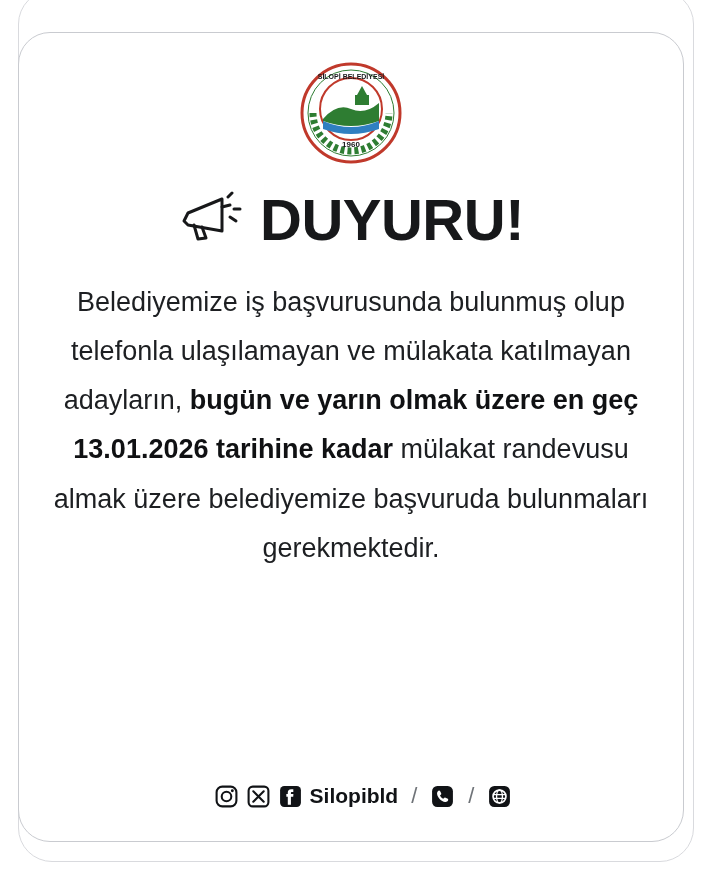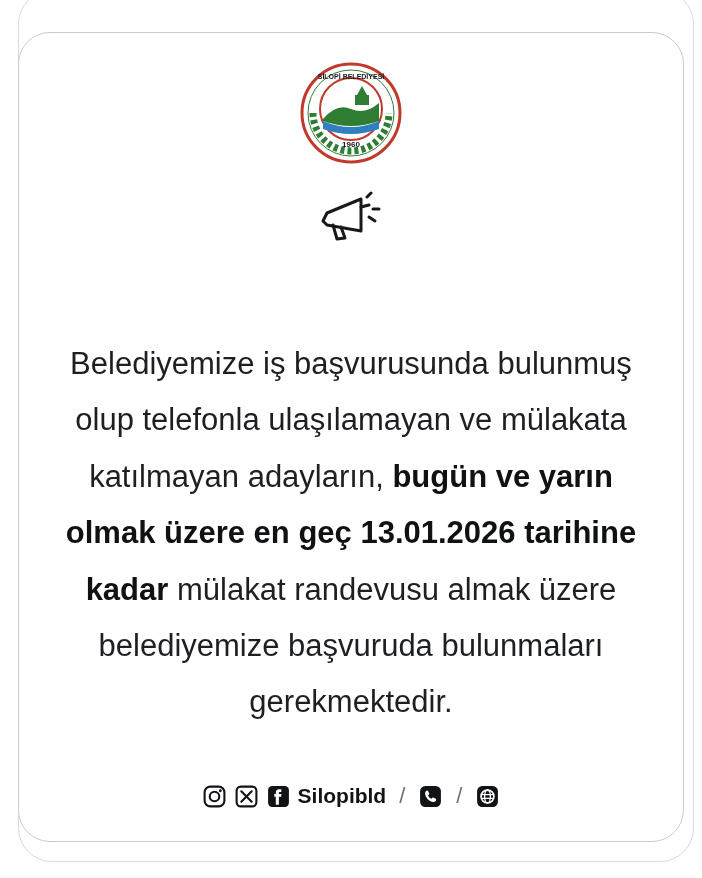--- a/index.html
+++ b/index.html
@@ -73,40 +73,40 @@
   .title-text {
     font-size: 58px;
     font-weight: 700;
     letter-spacing: -0.5px;
     color: #17181a;
     line-height: 1;
   }
 
   
   .body-text {
-    margin-top: 87px;
+    margin-top: 29px;
     width: 620px;
     text-align: center;
-    font-size: 31px;
+    font-size: 27px;
     line-height: 1.82;
     color: #1d1f22;
     font-weight: 400;
     padding: 0 10px;
     box-sizing: border-box;
   }
   .body-text b {
     font-weight: 700;
     color: #101113;
   }
 
   
   .footer {
     position: absolute;
     bottom: 32px;
-    left: 0;
+    left: 12px;
     width: 100%;
     display: flex;
     align-items: center;
     justify-content: center;
     gap: 11px;
     font-size: 21px;
     font-weight: 700;
     color: #111316;
   }
   .footer .grp {
@@ -161,20 +161,21 @@
           <g fill="none" stroke="#17181a" stroke-width="3" stroke-linecap="round" stroke-linejoin="round">
             <path d="M6 30 L10 22 L44 8 L44 40 L10 34 Z"></path>
             <path d="M16 34 L20 48 L28 47 L24 36"></path>
             <path d="M44 16 L52 14"></path>
             <path d="M50 6 L54 2"></path>
             <path d="M56 18 L62 18"></path>
             <path d="M52 26 L58 30"></path>
           </g>
         </svg>
       </span>
+      <span class="title-text">DUYURU!</span>
     </div>
 
     <div class="body-text">
       <span>Belediyemize iş başvurusunda bulunmuş olup telefonla ulaşılamayan ve mülakata katılmayan adayların, </span><b>bugün ve yarın olmak üzere en geç 13.01.2026 tarihine kadar</b><span> mülakat randevusu almak üzere belediyemize başvuruda bulunmaları gerekmektedir.</span>
     </div>
 
     <div class="footer">
 
       <div class="grp">
         <span class="ico">

